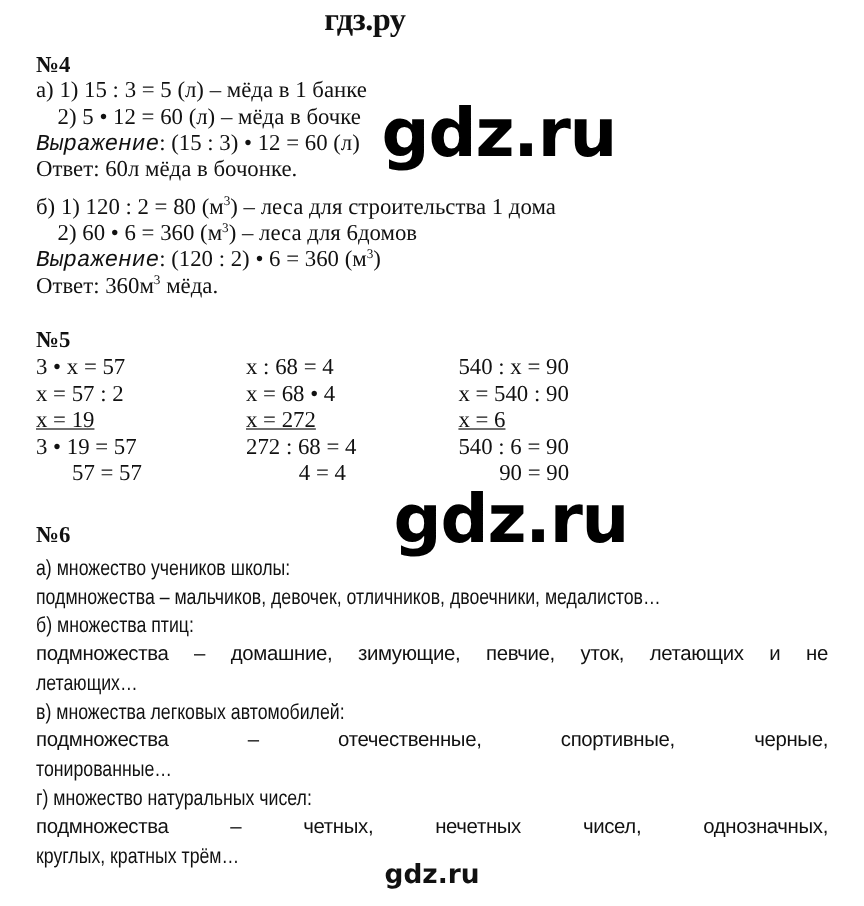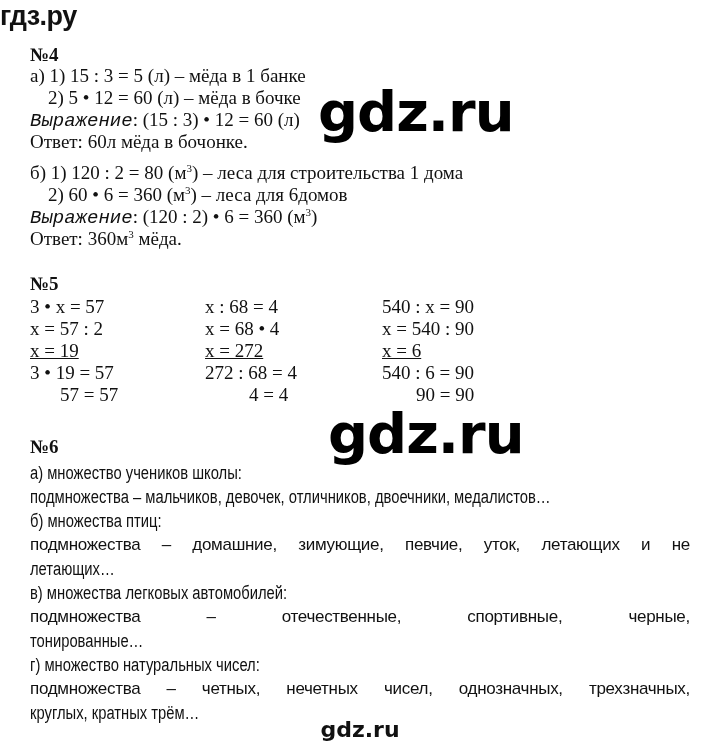--- a/index.html
+++ b/index.html
@@ -13,22 +13,22 @@
       position: relative;
       overflow: hidden;
       font-family: "Liberation Serif", "DejaVu Serif", serif;
       color: #111111;
     }
     .site-header {
       position: absolute;
       top: 0;
       left: 0;
       width: 608px;
-      text-align: left;
-      font-family: Liberation Sans, sans-serif;
+      text-align: center;
+      font-family: Liberation Serif, serif;
       font-weight: bold;
       font-size: 27px;
       line-height: 32px;
       top: 0px;
       color: #111;
       letter-spacing: -0.5px;
     }
     .site-footer {
       position: absolute;
       top: 716px;
@@ -185,19 +185,18 @@
 
   <div class="line narrow" style="top:654px;">г) множество натуральных чисел:</div>
   <div class="line narrow" style="top:678px; transform:none; font-size:17px; letter-spacing:-0.3px;">
     <div class="just">
       <span>подмножества</span>
         <span>–</span>
         <span>четных,</span>
         <span>нечетных</span>
         <span>чисел,</span>
         <span>однозначных,</span>
-        <span>трехзначных,</span>
     </div>
   </div>
   <div class="line narrow" style="top:702px;">круглых, кратных трём…</div>
 </div>
 
 <div class="site-footer">gdz.ru</div>
 
 </body></html>

